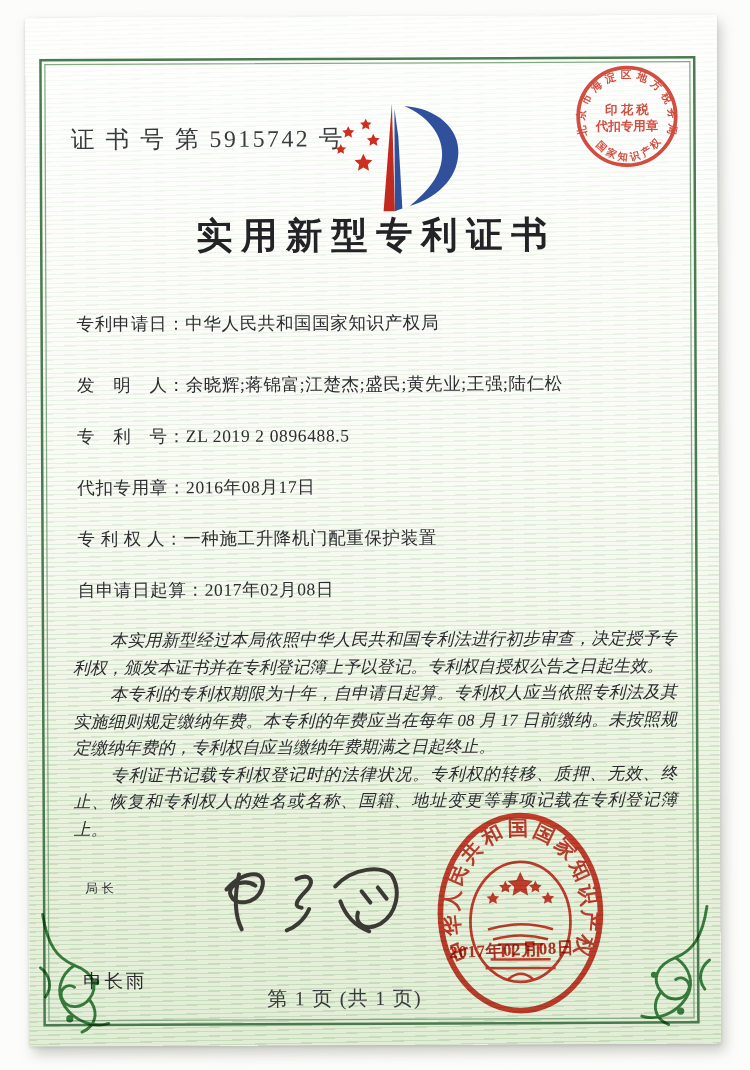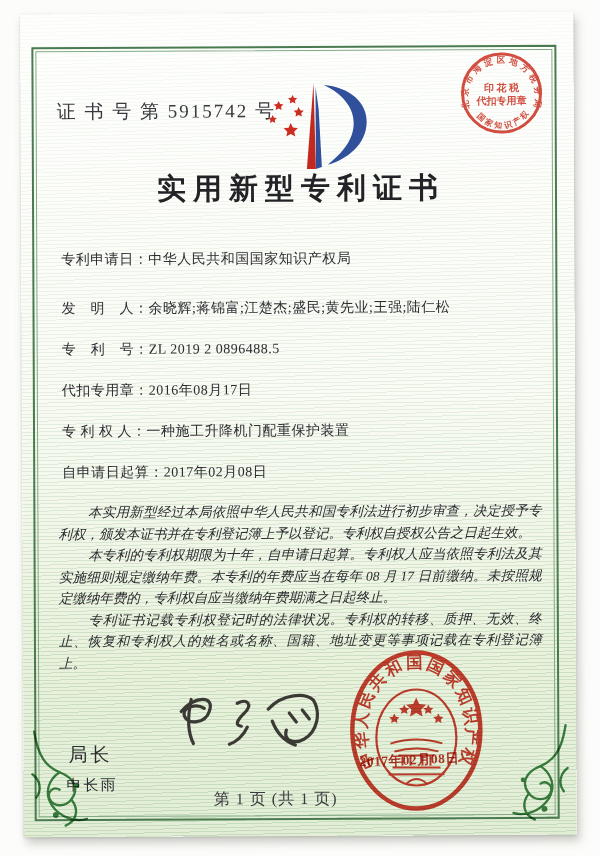--- a/index.html
+++ b/index.html
@@ -24,21 +24,21 @@
   .title{
     position:absolute;left:0;top:156px;width:100%;text-align:center;
     font-size:29px;font-weight:700;color:#232327;letter-spacing:7px;text-indent:7px;
   }
   .fields{position:absolute;left:40px;top:237px;right:34px;}
   .field-row{font-size:14px;color:#2d2d31;margin-bottom:23px;letter-spacing:0.5px;white-space:nowrap;}
   .field-row:first-child{margin-bottom:31px;}
   .body-text{position:absolute;left:36px;right:34px;top:488px;font-size:13.5px;line-height:21.5px;
     color:#2b2b2f;font-style:italic;text-align:justify;}
   .body-text p{margin:0;text-indent:2.2em;}
-  .signer-title{position:absolute;left:45px;top:728px;font-size:19px;color:#2c2c30;letter-spacing:3px;}
+  .signer-title{position:absolute;left:45px;top:690px;font-size:10px;color:#2c2c30;letter-spacing:3px;}
   .signer-name{position:absolute;left:43px;top:762px;font-size:15px;color:#2c2c30;letter-spacing:2px;}
   .signature{position:absolute;left:148px;top:672px;width:165px;height:70px;}
   .footer{position:absolute;left:252px;top:776px;transform:translateX(-50%);font-size:16px;color:#3a3a3e;letter-spacing:1px;white-space:nowrap;}
   .seal{position:absolute;left:323px;top:635px;width:140px;height:168px;mix-blend-mode:multiply;opacity:0.95;}
   .seal-date{
     position:absolute;left:336px;top:738px;width:150px;
     font-size:13.5px;font-weight:700;color:#c2372a;letter-spacing:0.5px;
     transform:rotate(-2deg);white-space:nowrap;mix-blend-mode:multiply;
   }
   .stamp{position:absolute;left:438px;top:38px;width:86px;height:86px;mix-blend-mode:multiply;opacity:0.88;}

